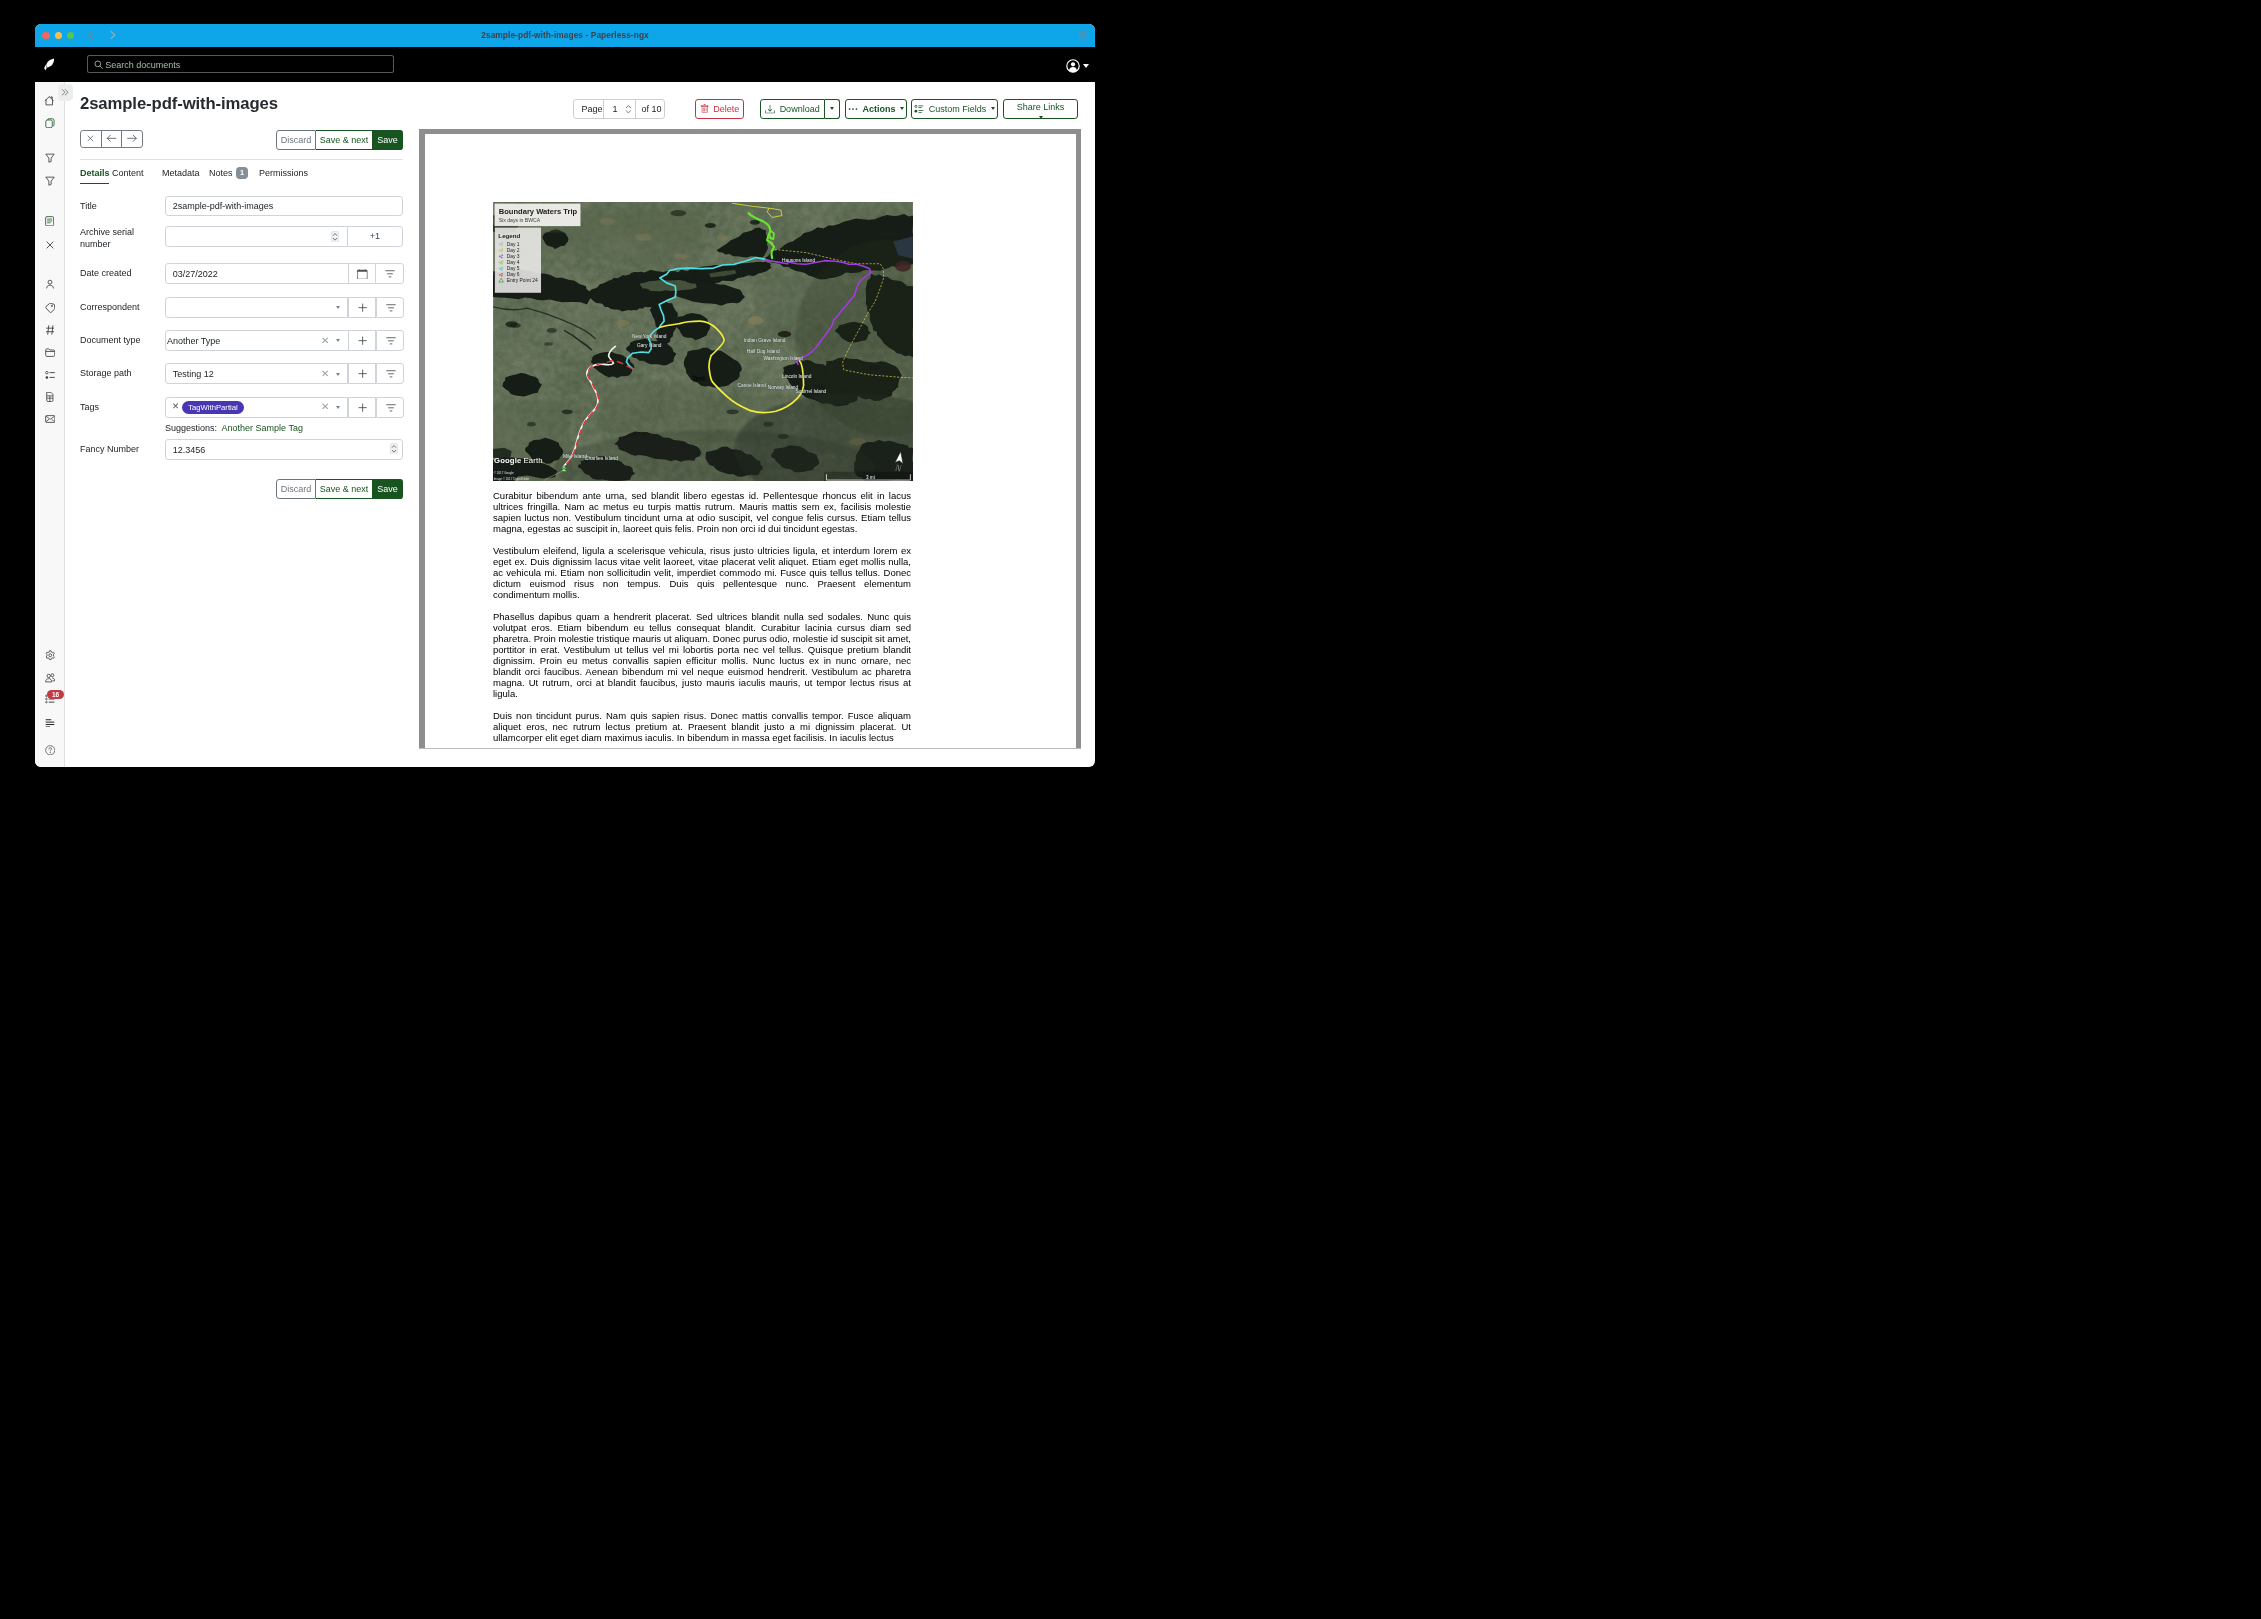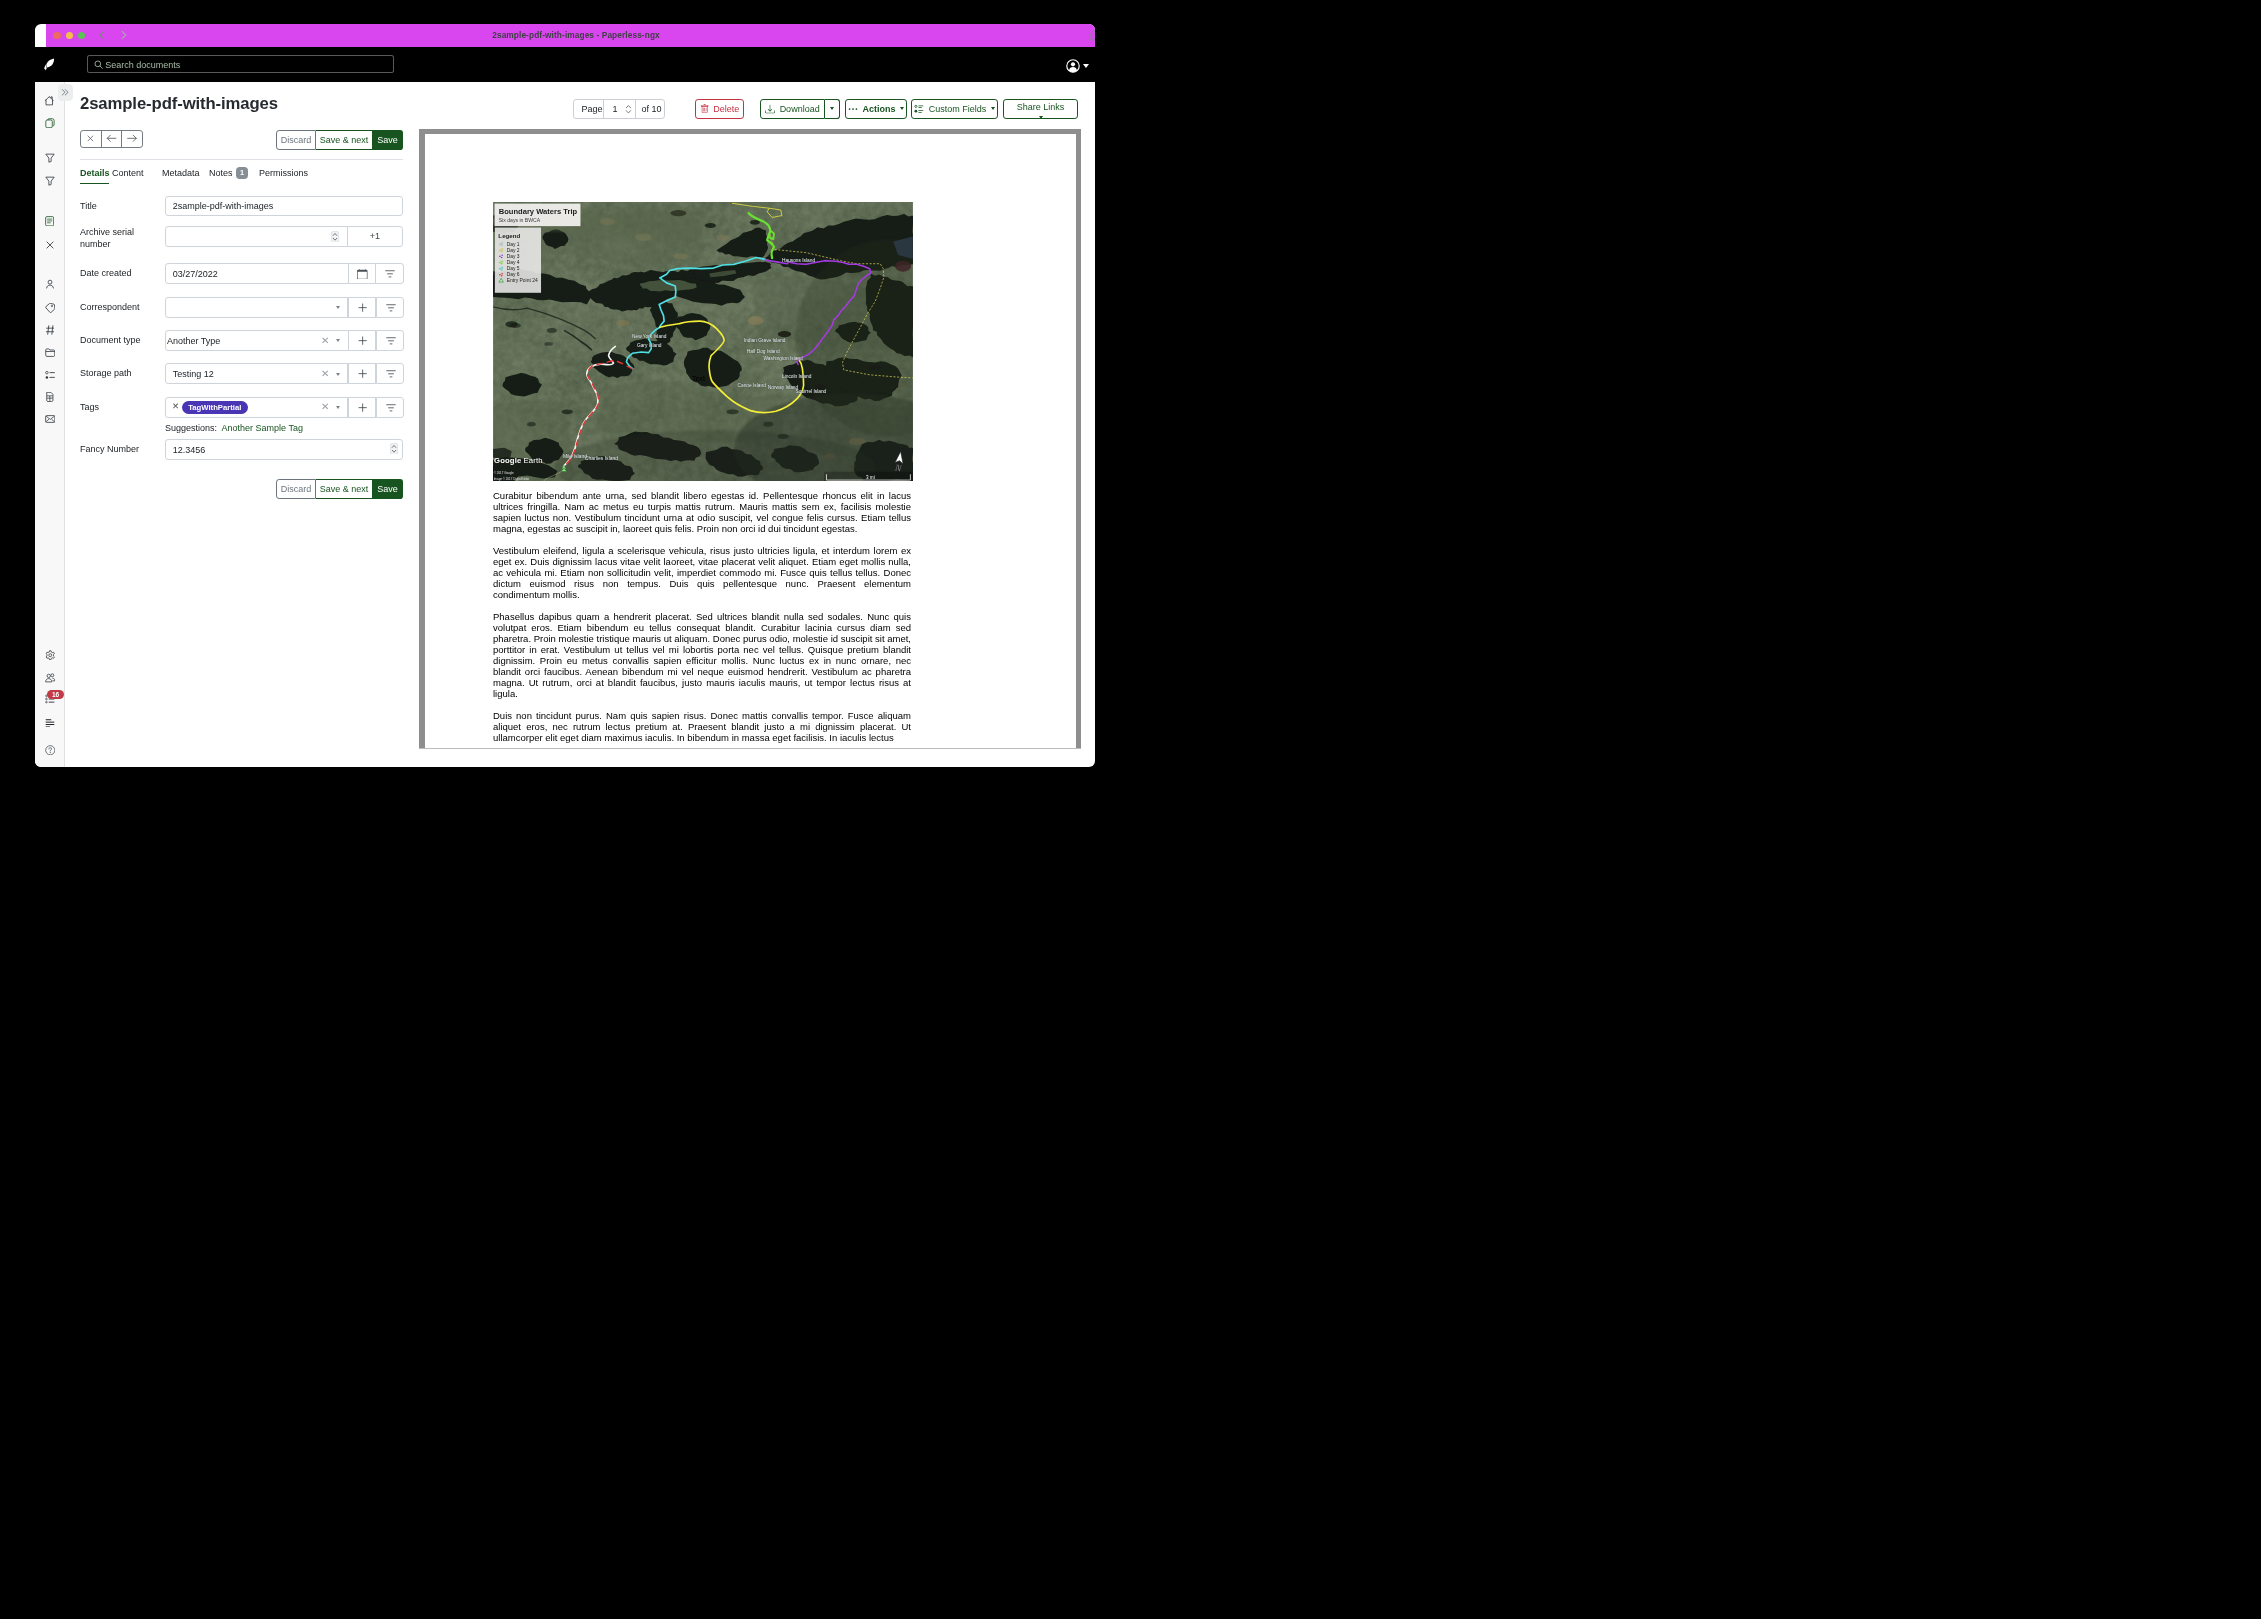--- a/index.html
+++ b/index.html
@@ -1,20 +1,20 @@
 <!DOCTYPE html>
 <html style="font-size:10px"><head>
 <meta charset="utf-8">
 <style>
 * { margin:0; padding:0; box-sizing:border-box; }
 html,body { width:1131px; height:810px; background:#000; font-family:"Liberation Sans", sans-serif; }
 .win { position:absolute; left:35px; top:23.5px; width:1060px; height:743px; background:#fff; border-radius:6.2px; overflow:hidden; }
 .abs { position:absolute; }
 
-.titlebar { position:absolute; left:11px; top:0; width:100%; height:23px; background:#d946ef; }
+.titlebar { position:absolute; left:0; top:0; width:100%; height:23px; background:#0ea5e9; }
 .tl { position:absolute; top:8.3px; width:7.4px; height:7.4px; border-radius:50%; }
 .tl.r { left:7.4px; background:#ee6a5e; }
 .tl.y { left:20px; background:#f2bf4d; }
 .tl.g { left:32px; background:#59c353; }
 .tbtitle { position:absolute; top:6.8px; left:0; width:1060px; text-align:center; font-size:8.3px; color:#3e3f42; font-weight:700; letter-spacing:0.1px;}
 
 .navbar { position:absolute; left:0; top:23px; width:100%; height:35px; background:#000000; }
 .search { position:absolute; left:52px; top:8.6px; width:307px; height:18px; background:rgba(0,0,0,0.2); border:0.6px solid rgba(255,255,255,0.35); border-radius:2.5px; }
 .search .ph { position:absolute; left:17.3px; top:3.7px; font-size:9px; color:#a7bda9; }
 
@@ -47,21 +47,21 @@
 .savegrp .sn { width:57px; border:0.6px solid #17541f; border-left:none; color:#17541f; display:flex; align-items:center; justify-content:center; background:#fff;}
 .savegrp .sv { width:30px; background:#17541f; color:#fff; border:0.6px solid #17541f; border-left:none; border-radius:0 3.1px 3.1px 0; display:flex; align-items:center; justify-content:center;}
 .hr1 { position:absolute; left:45px; top:135px; width:323px; height:0.6px; background:#dee2e6; }
 .uline { position:absolute; left:45px; top:159px; width:29px; height:1.9px; background:#17541f; }
 .nbadge { position:absolute; left:201px; top:143px; width:12px; height:12px; background:#868e96; border-radius:3.7px; color:#fff; font-size:7.4px; font-weight:700; text-align:center; line-height:12px;}
 .tabt { position:absolute; top:144px; }
 
 .flabel { position:absolute; left:45px; font-size:9px; color:#212529; }
 .fctl { position:absolute; border:0.6px solid #ced4da; border-radius:3.1px; background:#fff; font-size:9px; color:#212529; }
 .addon { position:absolute; border:0.6px solid #ced4da; background:#fff; color:#3c4348; }
-.tagpill { position:absolute; background:#4936b5; color:#fff; font-weight:700; font-size:7.7px; border-radius:6.5px; height:13px; line-height:13px; padding:0 6.2px; }
+.tagpill { position:absolute; background:#4936b5; color:#fff; font-weight:400; font-size:7.7px; border-radius:6.5px; height:13px; line-height:13px; padding:0 6.2px; }
 .sug { position:absolute; left:130px; top:399px; font-size:9px; color:#212529; }
 .sug a { color:#17541f; }
 .cargray { width:0; height:0; border-left:2.8px solid transparent; border-right:2.8px solid transparent; border-top:3.1px solid #7b8288; position:absolute; }
 .xclear { position:absolute; color:#9aa0a6; font-size:10px; font-weight:400; }
 
 .frame { position:absolute; left:384px; top:105px; width:662px; height:620px; background:#8e8e8e; border-bottom:0.6px solid #bcbcbc; }
 .page { position:absolute; left:6px; top:5.7px; width:651px; height:614px; background:#fff; }
 .pdftext { position:absolute; left:68px; top:356px; width:418px; font-size:9.5px; line-height:11px; color:#000; text-align:justify; }
 .pdftext p { margin-bottom:11px; }
 .mapwrap { position:absolute; left:68px; top:68px; width:420px; height:279px; }

